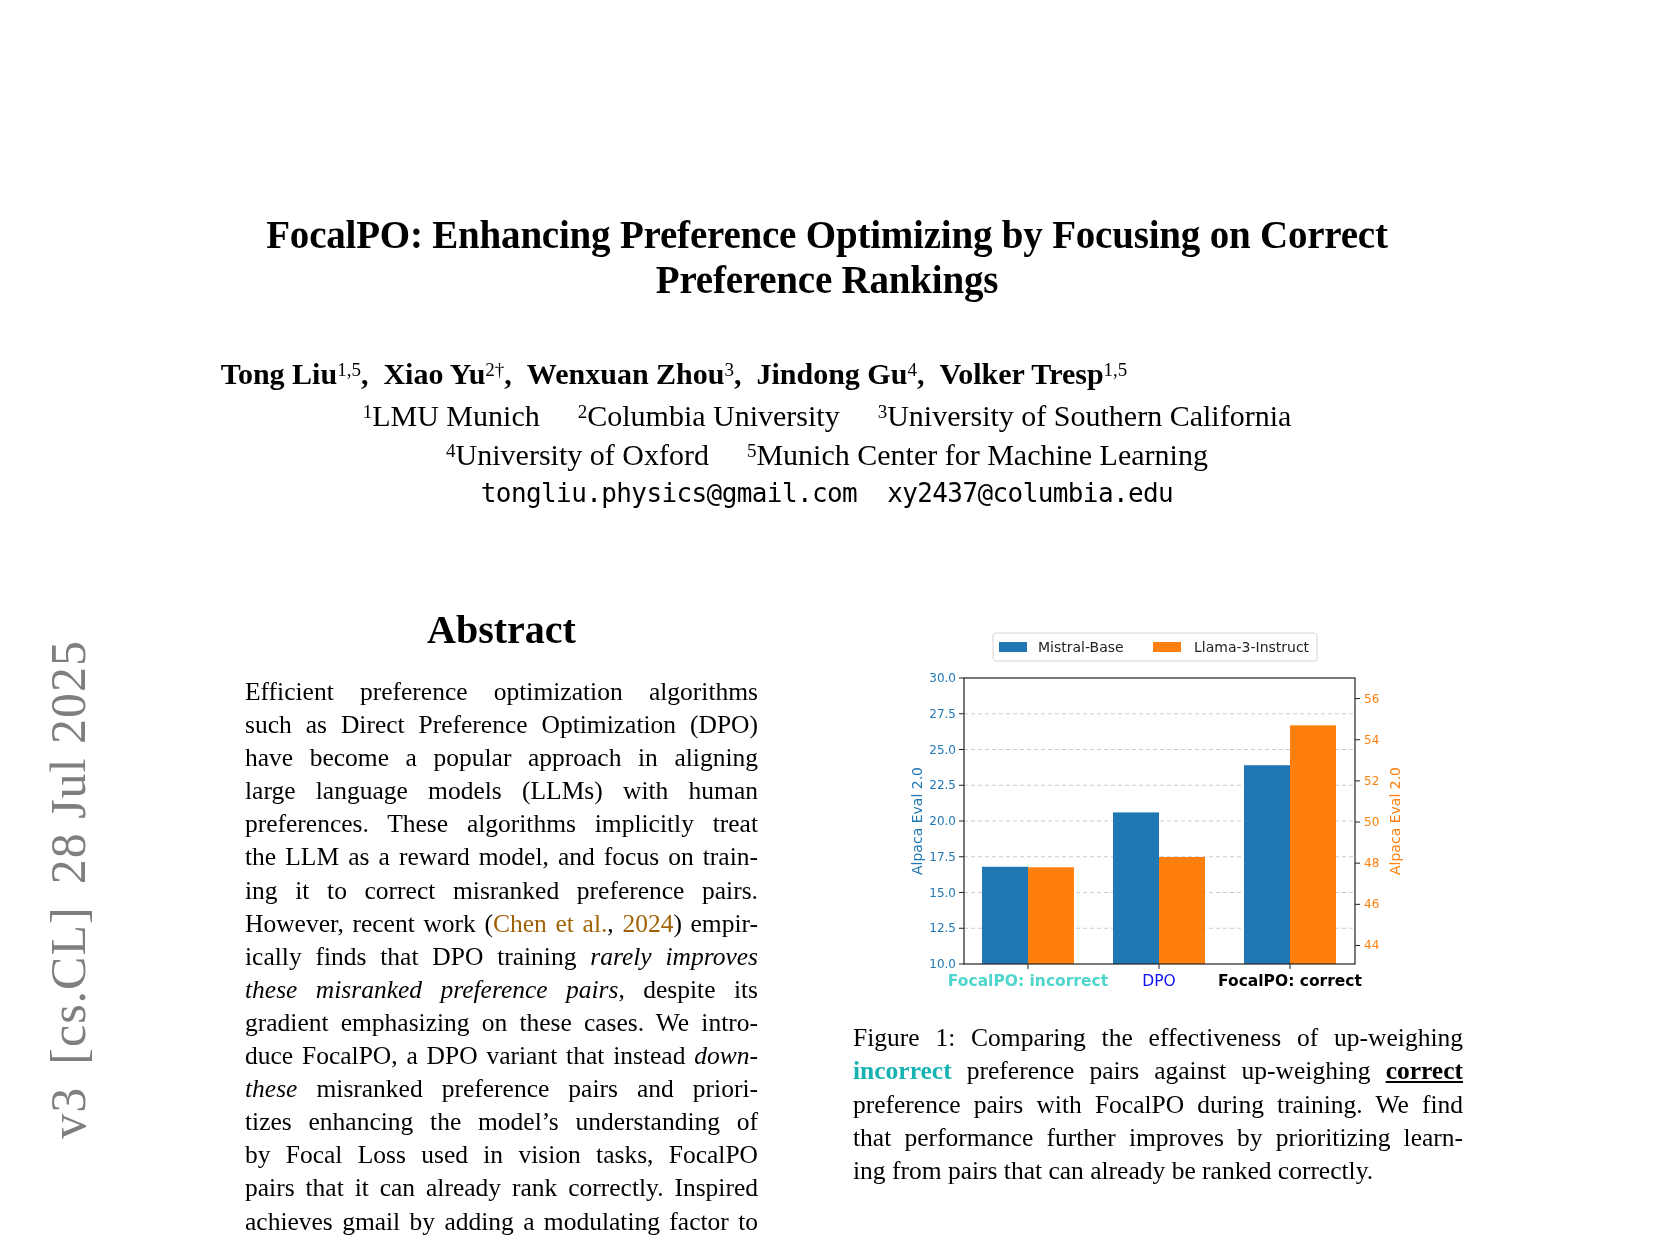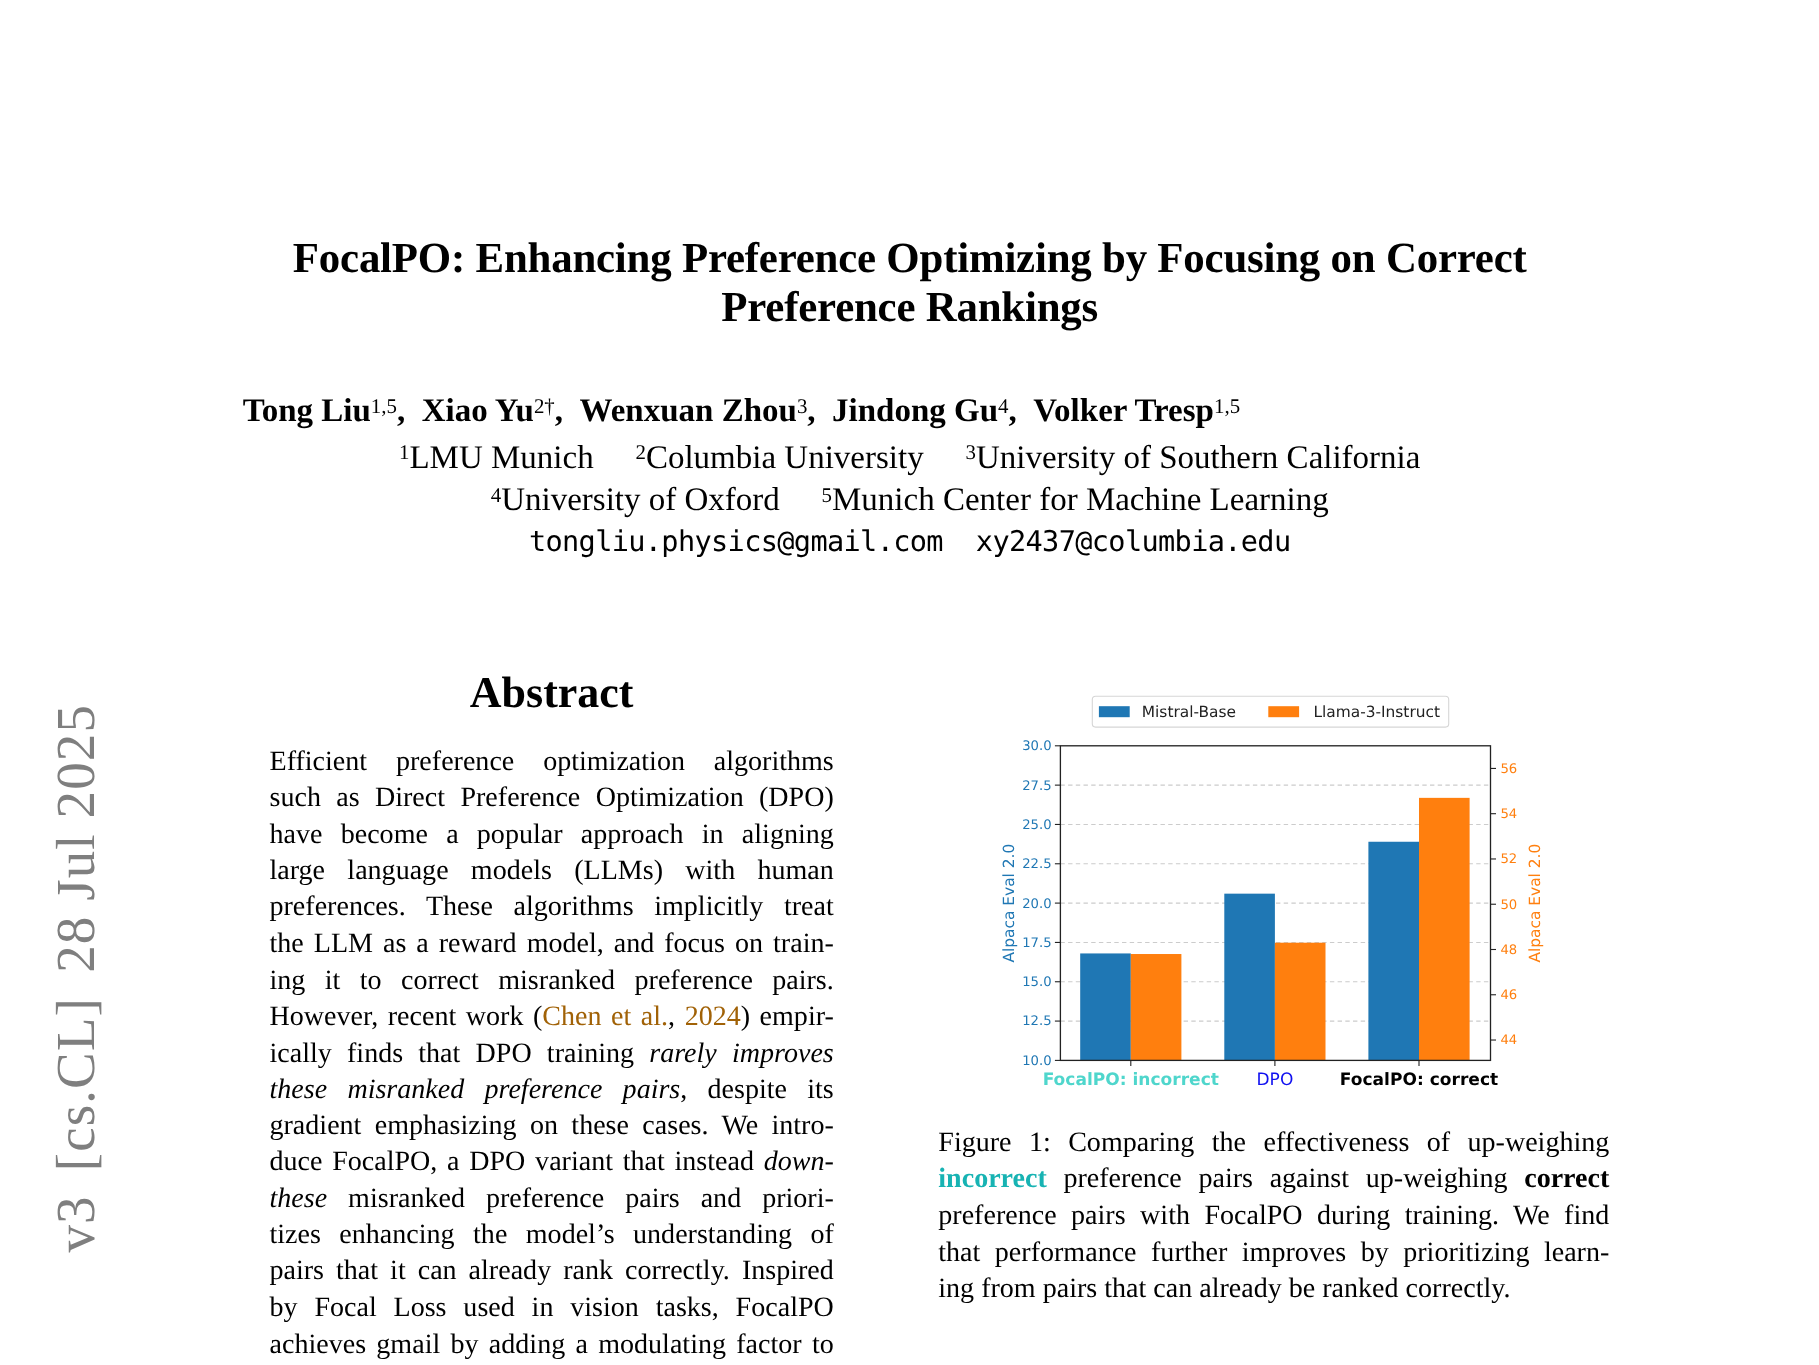--- a/index.html
+++ b/index.html
@@ -57,22 +57,22 @@
     <span class="line"><span>preferences. These algorithms implicitly treat</span></span>
     <span class="line"><span>the LLM as a reward model, and focus on train-</span></span>
     <span class="line"><span>ing it to correct misranked preference pairs.</span></span>
     <span class="line"><span>However, recent work (</span><span class="cite">Chen et al.</span><span>, </span><span class="cite">2024</span><span>) empir-</span></span>
     <span class="line"><span>ically finds that DPO training </span><span style="font-style: italic;">rarely improves</span></span>
     <span class="line"><span style="font-style: italic;">these misranked preference pairs</span><span>, despite its</span></span>
     <span class="line"><span>gradient emphasizing on these cases. We intro-</span></span>
     <span class="line"><span>duce FocalPO, a DPO variant that instead </span><span style="font-style: italic;">down-</span></span>
     <span class="line"><span style="font-style: italic;">these</span><span> misranked preference pairs and priori-</span></span>
     <span class="line"><span>tizes enhancing the model’s understanding of</span></span>
+    <span class="line"><span>by Focal Loss used in vision tasks, FocalPO</span></span>
     <span class="line"><span>pairs that it can already rank correctly. Inspired</span></span>
-    <span class="line"><span>by Focal Loss used in vision tasks, FocalPO</span></span>
     <span class="line"><span>achieves gmail by adding a modulating factor to</span></span>
   </div>
 
 <div class="abs chart">
   <svg id="chart-svg" width="1654" height="1241" xmlns="http://www.w3.org/2000/svg">
       <line x1="964" x2="1355" y1="928.25" y2="928.25" stroke="#cccccc" stroke-width="1" stroke-dasharray="4,3"></line>
       <line x1="964" x2="1355" y1="892.5" y2="892.5" stroke="#cccccc" stroke-width="1" stroke-dasharray="4,3"></line>
       <line x1="964" x2="1355" y1="856.75" y2="856.75" stroke="#cccccc" stroke-width="1" stroke-dasharray="4,3"></line>
       <line x1="964" x2="1355" y1="821" y2="821" stroke="#cccccc" stroke-width="1" stroke-dasharray="4,3"></line>
       <line x1="964" x2="1355" y1="785.25" y2="785.25" stroke="#cccccc" stroke-width="1" stroke-dasharray="4,3"></line>
@@ -128,17 +128,17 @@
       <rect x="993" y="633" width="324" height="28" rx="3" fill="#fff" stroke="#d6d6d6" stroke-width="1"></rect>
       <rect x="999" y="642" width="28" height="10" fill="#1f77b4"></rect>
       <text x="1038" y="652" font-size="14" fill="#222">Mistral-Base</text>
       <rect x="1153" y="642" width="28" height="10" fill="#ff7f0e"></rect>
       <text x="1194" y="652" font-size="14" fill="#222">Llama-3-Instruct</text>
     </svg>
 </div>
 
 <div class="abs caption" id="caption">
     <span class="line"><span>Figure 1: Comparing the effectiveness of up-weighing</span></span>
-    <span class="line"><span class="teal">incorrect</span><span> preference pairs against up-weighing </span><span style="font-weight: bold;">correct</span></span>
+    <span class="line"><span class="teal">incorrect</span><span> preference pairs against up-weighing </span><span style="font-weight: bold; text-decoration: underline;">correct</span></span>
     <span class="line"><span>preference pairs with FocalPO during training. We find</span></span>
     <span class="line"><span>that performance further improves by prioritizing learn-</span></span>
     <span class="line last"><span>ing from pairs that can already be ranked correctly.</span></span>
   </div>
 
 </body></html>

